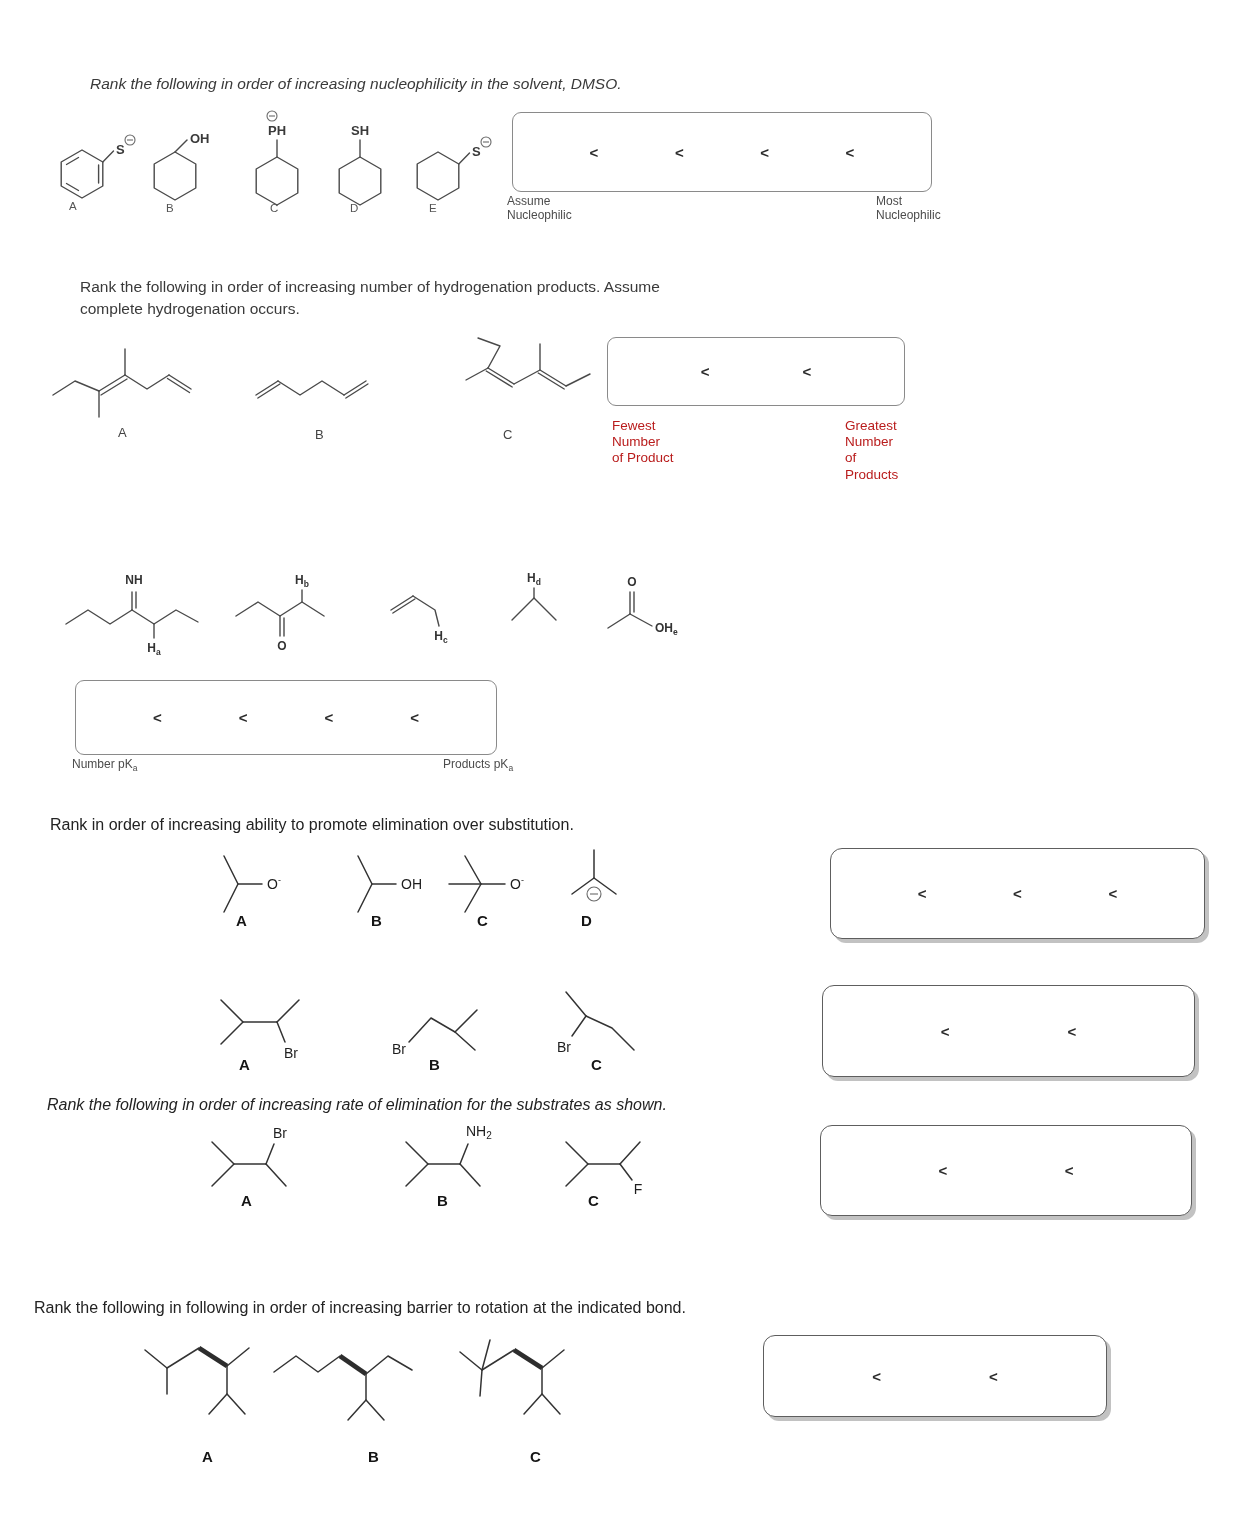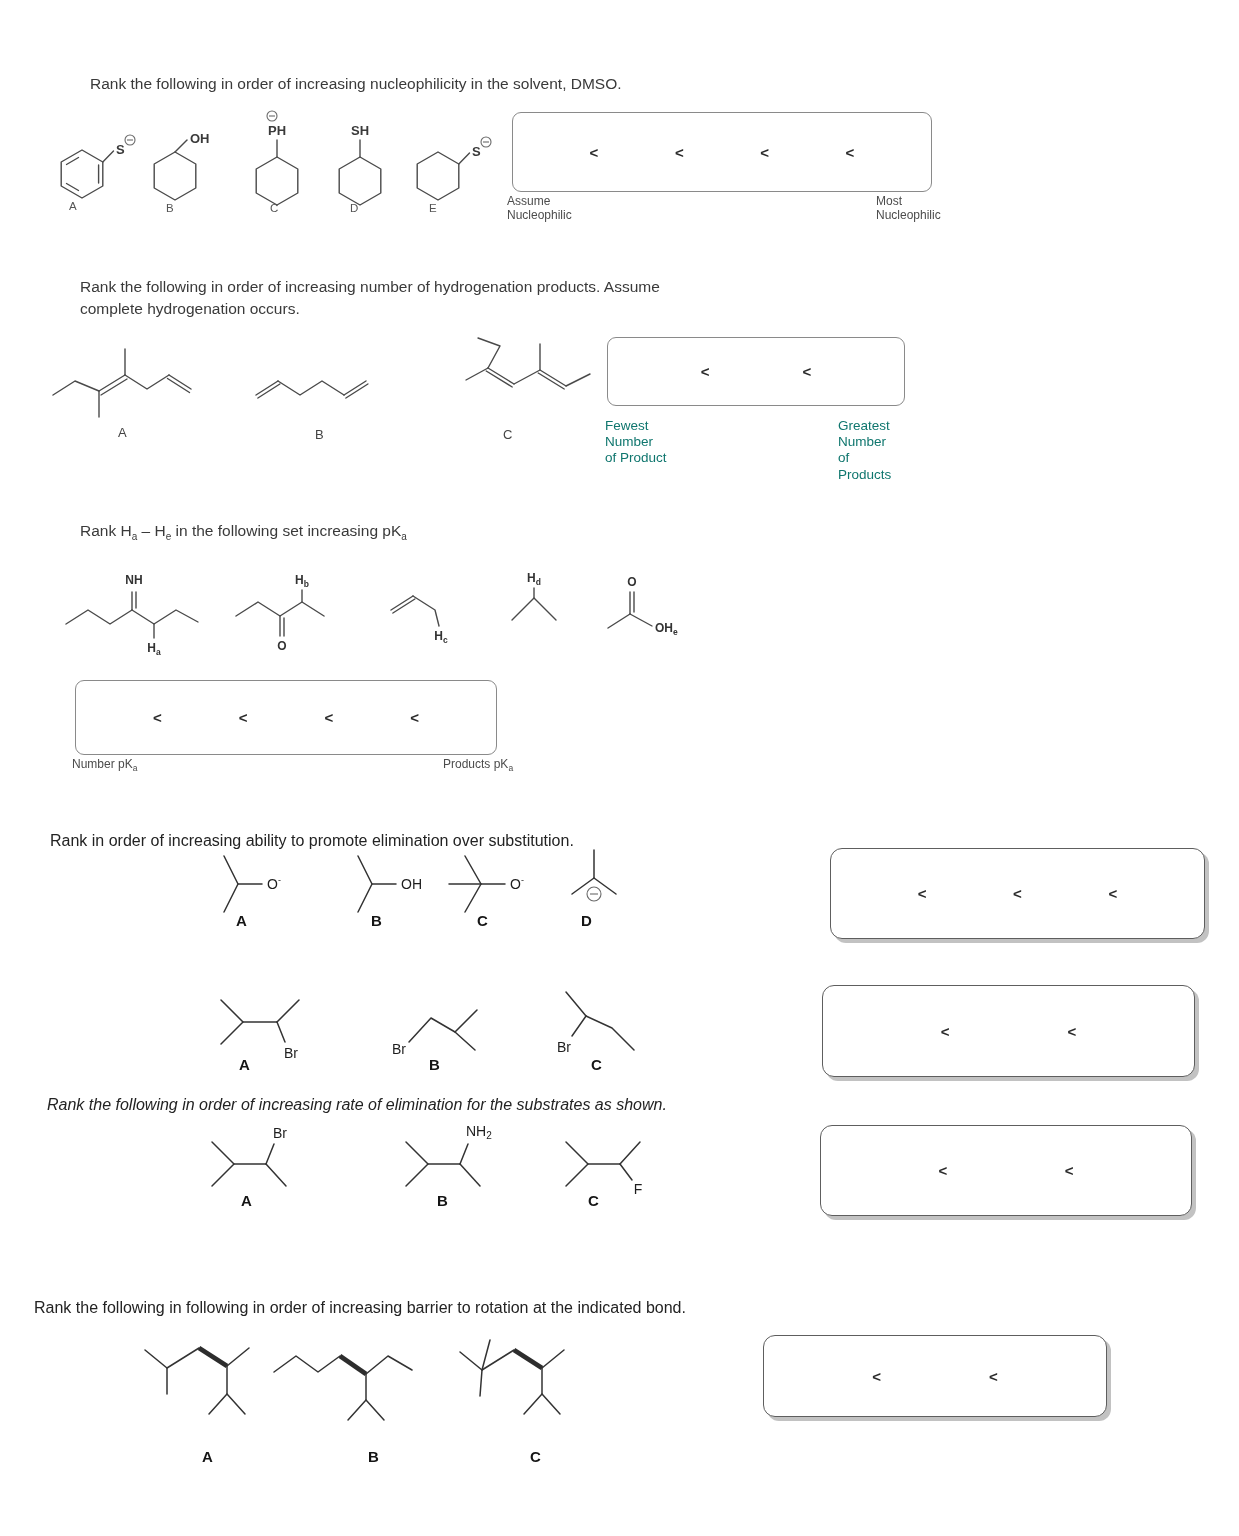--- a/index.html
+++ b/index.html
@@ -5,41 +5,41 @@
   html,body{margin:0;padding:0;background:#fff;}
   .page{position:relative;width:1239px;height:1536px;background:#ffffff;overflow:hidden;
         font-family:"Liberation Sans","DejaVu Sans",sans-serif;color:#3b3b3b;}
   .prompt{position:absolute;font-size:15.5px;color:#3a3a3a;white-space:pre-line;line-height:1.45;}
   .prompt.sharp{color:#232323;font-size:16px;}
   .answer-box{position:absolute;border:1.4px solid #8a8a8a;border-radius:9px;background:#fff;
               display:flex;align-items:center;justify-content:space-evenly;}
   .answer-box.shadow{border-color:#5e5e5e;border-radius:12px;box-shadow:4px 4px 0 #c2c2c2;}
   .lt{font-size:15px;font-weight:700;color:#2b2b2b;}
   .box-label{position:absolute;font-size:12px;color:#4c4c4c;line-height:1.2;white-space:pre-line;}
-  .box-label.md{font-size:13.5px;color:#0f766e;}
+  .box-label.md{font-size:13.5px;color:#b91c1c;margin-left:7px;}
   .s-label{position:absolute;font-size:11.5px;color:#555;}
   .s-label.md{font-size:13px;color:#444;}
   .s-label.bold{font-size:15px;font-weight:700;color:#151515;}
   .bond{stroke:#4a4a4a;stroke-width:1.4;fill:none;stroke-linecap:round;stroke-linejoin:round;}
   .dark .bond{stroke:#333;stroke-width:1.5;}
   .bold-bond{stroke:#2d2d2d;stroke-width:4.6;}
   .chg{stroke:#6a6a6a;stroke-width:1.1;fill:none;}
   text{font-family:"Liberation Sans","DejaVu Sans",sans-serif;}
   .atom{font-size:13px;font-weight:700;fill:#3a3a3a;}
   .atom-sm{font-size:12px;font-weight:700;fill:#333;}
   .atom-dk{font-size:14px;font-weight:400;fill:#1e1e1e;}
   sub{font-size:10px;}
   .pka-label sub{font-size:8.5px;}
 </style>
 </head>
 <body>
 
 <div class="page">
 
-  <div class="prompt" style="left:90px;top:73px;">Rank the following in order of increasing nucleophilicity in the solvent, DMSO.</div>
+  <div class="prompt" style="left:90px;top:73px;font-style:italic;">Rank the following in order of increasing nucleophilicity in the solvent, DMSO.</div>
 
   <svg style="position:absolute;left:42px;top:112px;" width="105" height="110" viewBox="0 0 105 110">
     <g>
       <path class="bond" d="M40 38 L60.8 50 L60.8 74 L40 86 L19.2 74 L19.2 50 Z"></path>
       <path class="bond" d="M56.6 53 L56.6 71 M24.5 52.5 L36.5 45.5 M24.5 71.5 L36.5 78.5"></path>
     </g>
     <path class="bond" d="M60.8 50 L71.5 39"></path>
     <text class="atom" x="74" y="42">S</text>
     <g>
         <circle class="chg" cx="88" cy="28" r="5"></circle>
@@ -131,21 +131,20 @@
     <span class="lt">&lt;</span>
   </div>
   <div class="box-label md" style="left:605px;top:418px;">Fewest
 Number
 of Product</div>
   <div class="box-label md" style="left:838px;top:418px;">Greatest
 Number
 of
 Products</div>
 
-  <div class="prompt" style="left:80px;top:520px;"><span>Rank H</span><sub>a</sub><span> – H</span><sub>e</sub><span> in the following set increasing pK</span><sub>a</sub></div>
 
   <svg style="position:absolute;left:58px;top:562px;" width="160" height="100" viewBox="0 0 160 100">
     <path class="bond" d="M8 62 L30 48 L52 62 L74 48"></path>
     <path class="bond" d="M74 48 L74 30 M78 46 L78 30"></path>
     <text class="atom-sm" x="76" y="22" text-anchor="middle">NH</text>
     <path class="bond" d="M74 48 L96 62 L118 48 L140 60"></path>
     <path class="bond" d="M96 62 L96 76"></path>
     <text class="atom-sm" x="96" y="90" text-anchor="middle"><tspan>H</tspan><tspan dy="3" font-size="8.5">a</tspan></text>
   </svg>
 
@@ -179,21 +178,21 @@
 
   <div class="answer-box" style="left:75px;top:680px;width:420px;height:73px;">
     <span class="lt">&lt;</span>
     <span class="lt">&lt;</span>
     <span class="lt">&lt;</span>
     <span class="lt">&lt;</span>
   </div>
   <div class="box-label pka-label" style="left:72px;top:757px;"><span>Number pK</span><sub>a</sub></div>
   <div class="box-label pka-label" style="left:443px;top:757px;"><span>Products pK</span><sub>a</sub></div>
 
-  <div class="prompt sharp" style="left:50px;top:813px;margin-top:16px;">Rank in order of increasing ability to promote elimination over substitution.</div>
+  <div class="prompt sharp" style="left:50px;top:813px;">Rank in order of increasing ability to promote elimination over substitution.</div>
 
   <svg class="dark" style="position:absolute;left:196px;top:840px;" width="110" height="90" viewBox="0 0 110 90">
     <path class="bond" d="M28 16 L42 44 L28 72"></path>
     <path class="bond" d="M42 44 L66 44"></path>
     <text class="atom-dk" x="71" y="49"><tspan>O</tspan><tspan dy="-6" font-size="9">-</tspan></text>
   </svg>
 
   <svg class="dark" style="position:absolute;left:330px;top:840px;" width="110" height="90" viewBox="0 0 110 90">
     <path class="bond" d="M28 16 L42 44 L28 72"></path>
     <path class="bond" d="M42 44 L66 44"></path>

